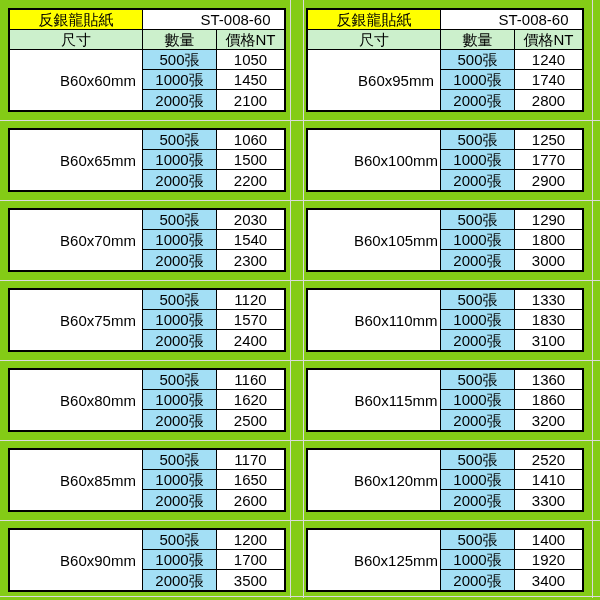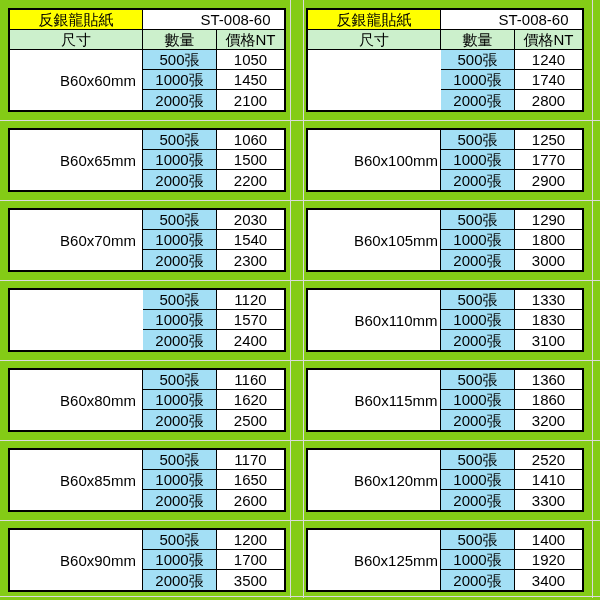--- a/index.html
+++ b/index.html
@@ -135,20 +135,21 @@
       <div class="block">
         <div class="cell size-cell">B60x70mm</div>
         <div class="cell qty-cell r0">500張</div>
         <div class="cell price-cell r0">2030</div>
         <div class="cell qty-cell r1">1000張</div>
         <div class="cell price-cell r1">1540</div>
         <div class="cell qty-cell r2">2000張</div>
         <div class="cell price-cell r2">2300</div>
       </div>
       <div class="block">
+        <div class="cell size-cell">B60x75mm</div>
         <div class="cell qty-cell r0">500張</div>
         <div class="cell price-cell r0">1120</div>
         <div class="cell qty-cell r1">1000張</div>
         <div class="cell price-cell r1">1570</div>
         <div class="cell qty-cell r2">2000張</div>
         <div class="cell price-cell r2">2400</div>
       </div>
       <div class="block">
         <div class="cell size-cell">B60x80mm</div>
         <div class="cell qty-cell r0">500張</div>
@@ -177,20 +178,21 @@
         <div class="cell price-cell r2">3500</div>
       </div>
     </div>
   <div class="tcol tcol-right" id="t1">
       <div class="block header-block">
         <div class="cell title-cell">反銀龍貼紙</div>
         <div class="cell code-cell">ST-008-60</div>
         <div class="cell colhead size-head">尺寸</div>
         <div class="cell colhead qty-head">數量</div>
         <div class="cell colhead price-head">價格NT</div>
+        <div class="cell size-cell">B60x95mm</div>
         <div class="cell qty-cell r0">500張</div>
         <div class="cell price-cell r0">1240</div>
         <div class="cell qty-cell r1">1000張</div>
         <div class="cell price-cell r1">1740</div>
         <div class="cell qty-cell r2">2000張</div>
         <div class="cell price-cell r2">2800</div>
       </div>
       <div class="block">
         <div class="cell size-cell">B60x100mm</div>
         <div class="cell qty-cell r0">500張</div>

